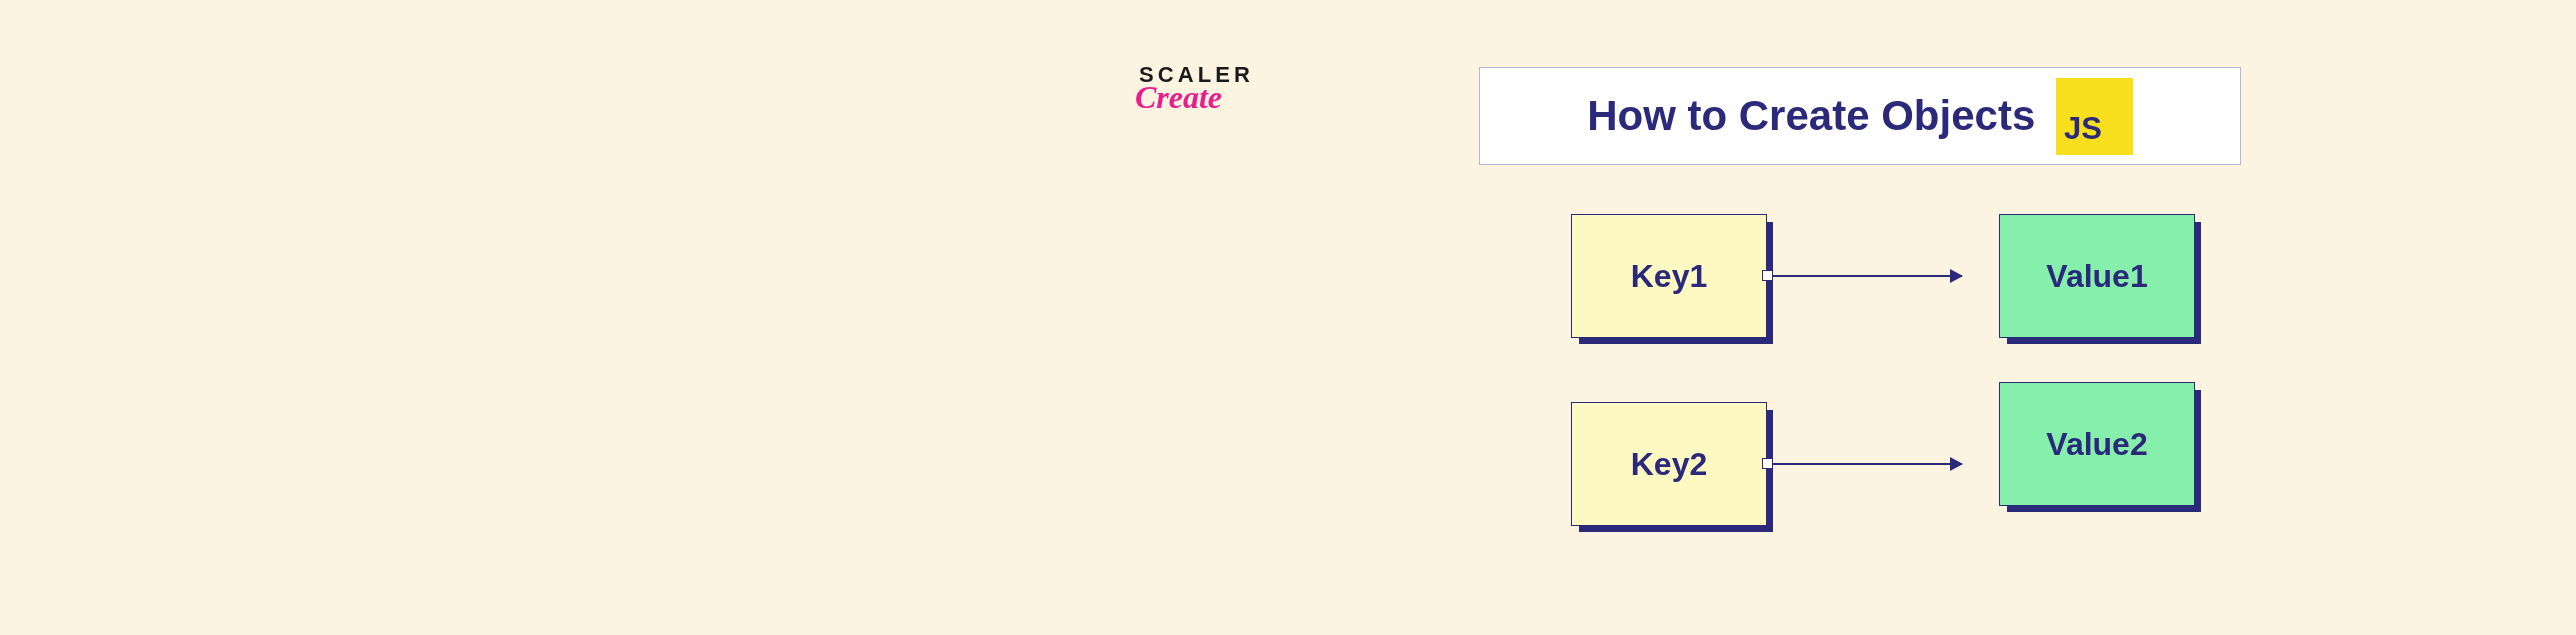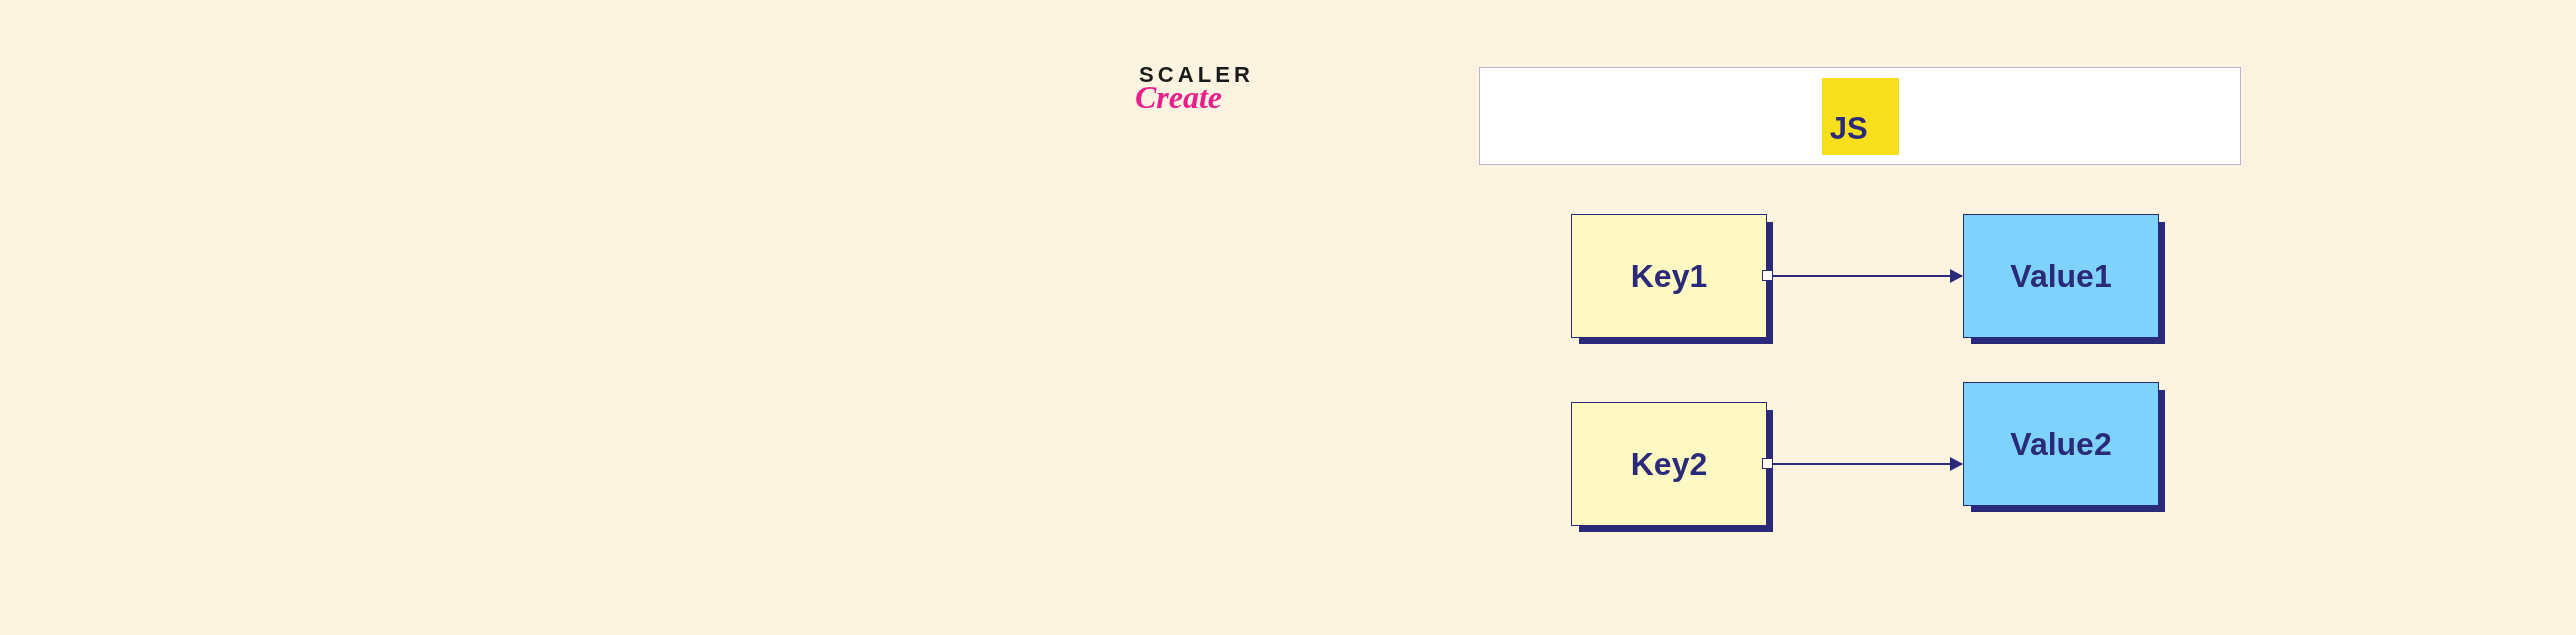--- a/index.html
+++ b/index.html
@@ -81,21 +81,22 @@
     z-index: -1;
   }
   .key-box {
     width: 196px;
     height: 124px;
     background: #fef9c3;
   }
   .value-box {
     width: 196px;
     height: 124px;
-    background: #7dd3fc;
+    background: #86efac;
+    margin-left: 36px;
   }
   .box-label {
     font-size: 32px;
     font-weight: 600;
     color: #2b2a7a;
   }
   .key1 { left: 1571px; top: 214px; }
   .value1 { left: 1963px; top: 214px; }
   .key2 { left: 1571px; top: 402px; }
   .value2 { left: 1963px; top: 382px; }
@@ -128,20 +129,21 @@
 </style>
 </head>
 <body>
 
 <div class="logo">
   <div class="logo-scaler">SCALER</div>
   <div class="logo-topics">Create</div>
 </div>
 
 <div class="title-box">
+  <span class="title-text">How to Create Objects</span>
   <div class="js-badge">
     <span class="js-badge-text">JS</span>
   </div>
 </div>
 
 <div class="shadow-box key-box key1">
   <span class="box-label">Key1</span>
 </div>
 <div class="shadow-box value-box value1">
   <span class="box-label">Value1</span>

